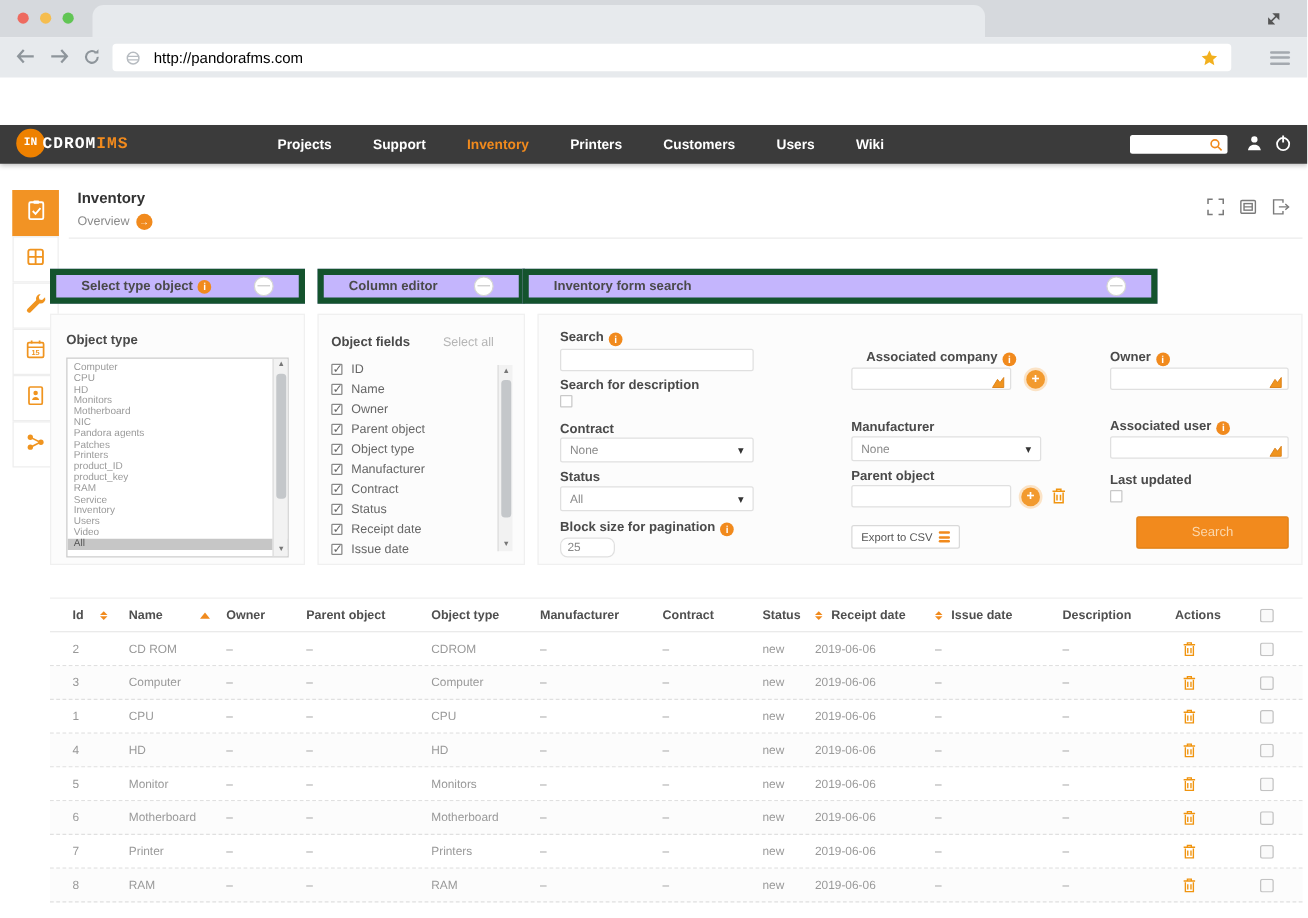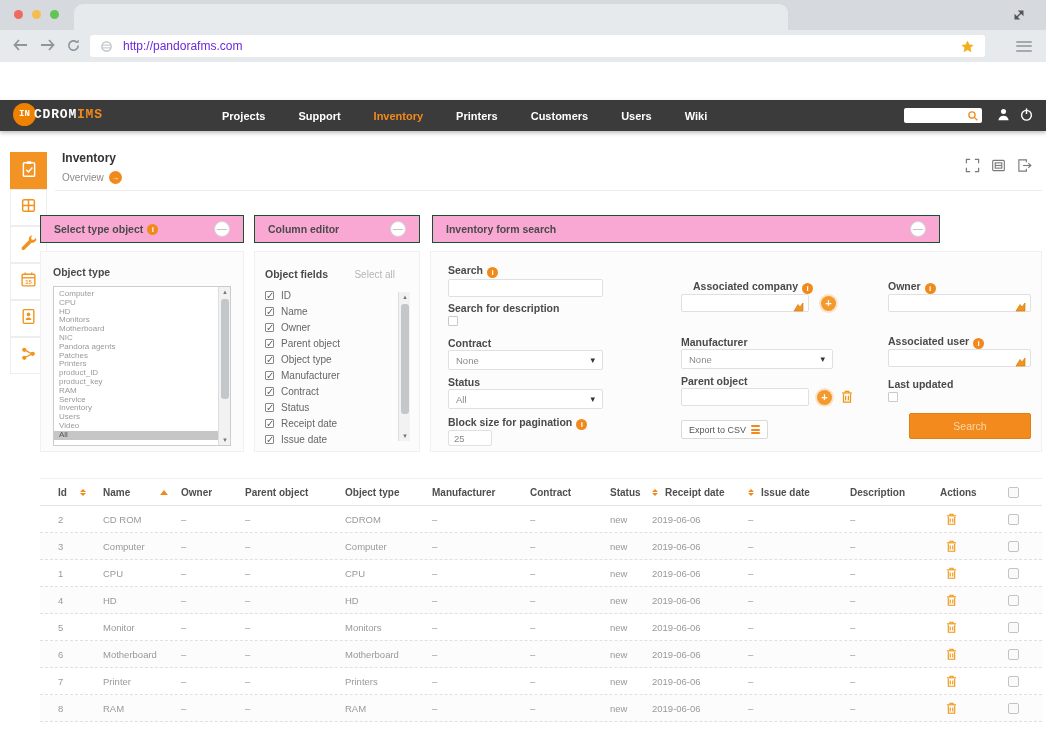--- a/index.html
+++ b/index.html
@@ -8,21 +8,21 @@
 
   
   .tabstrip { position:absolute; top:0; left:0; width:1046px; height:30px; background:#d6d9dd; }
   .traffic { position:absolute; top:10px; left:14px; display:flex; gap:9px; }
   .traffic i { width:9px; height:9px; border-radius:50%; display:block; }
   .tab { position:absolute; left:74px; top:4px; width:714px; height:26px; background:#e7eaed; border-radius:9px 9px 0 0; }
   .win-expand { position:absolute; right:20px; top:8px; }
   .toolbar { position:absolute; top:30px; left:0; width:1046px; height:32px; background:#e7eaed; }
   .nav-arrow { position:absolute; top:8px; color:#8e959b; font-size:15px; font-weight:bold; }
   .urlbar { position:absolute; left:90px; top:35px; width:895px; height:22px; background:#fff; border-radius:3px; display:flex; align-items:center; padding:0 10px; }
-  .urlbar .url-text { color:#6d28d9; font-size:12px; margin-left:10px; flex:1; }
+  .urlbar .url-text { color:#000000; font-size:12px; margin-left:10px; flex:1; }
   .menu-dots { position:absolute; right:14px; top:38px; width:16px; }
   .menu-dots i { display:block; height:2px; background:#a4a9af; margin:2.5px 0; border-radius:1px; }
 
   
   .topnav { position:absolute; top:100px; left:0; width:1046px; height:31px; background:#3b3b3b; box-shadow:0 2px 4px rgba(0,0,0,.25); }
   .logo { position:absolute; left:13px; top:3px; display:flex; align-items:center;font-family:Liberation Mono, monospace; }
   .logo-circle { width:23px; height:23px; border-radius:50%; background:#ee8100; color:#fff; font-size:9px; font-weight:bold; text-align:center; line-height:23px; }
   .logo-text { font-size:13px; font-weight:bold; color:#fff; letter-spacing:.8px; margin-left:-2px; }
   .logo-text .ims { color:#f18a1d; }
   .nav-items { position:absolute; left:222px; top:0; height:31px; display:flex; align-items:center; gap:33px; }
@@ -36,21 +36,21 @@
   .side-item.active { background:#f29324; border-color:#f29324; }
 
   
   .page-title { position:absolute; left:62px; top:151px; font-size:12px; font-weight:bold; color:#333; }
   .breadcrumb { position:absolute; left:62px; top:171px; font-size:10px; color:#8a8a8a; display:flex; align-items:center; gap:5px; }
   .go-circle { width:13px; height:13px; border-radius:50%; background:#f18a1d; color:#fff; font-size:8px; text-align:center; line-height:13px; display:inline-block; }
   .hdr-icons { position:absolute; right:14px; top:158px; display:flex; gap:11px; }
   .hdr-divider { position:absolute; left:55px; top:190px; width:987px; height:1px; background:#ececec; }
 
   
-  .panel-head { position:absolute; top:215px; height:28px; background:#f9a8d4; border:1px solid #14532d; display:flex; align-items:center; padding:0 13px; }
+  .panel-head { position:absolute; top:215px; height:28px; background:#c4b5fd; border:5px solid #14532d; display:flex; align-items:center; padding:0 20px; }
   .panel-head .p-title { font-size:10.5px; font-weight:bold; color:#4a4a4a; }
   .collapse-btn { margin-left:auto; width:16px; height:16px; border:1px solid #d4d4d4; border-radius:50%; color:#b5b5b5; font-size:10px; line-height:14px; text-align:center; background:#fff; cursor:pointer; }
   .panel-body { position:absolute; top:251px; height:201px; background:#fcfcfc; border:1px solid #f0f0f0; }
   .info-dot { display:inline-block; width:11px; height:11px; border-radius:50%; background:#f18a1d; color:#fff; font-size:8px; font-weight:bold; text-align:center; line-height:11px; margin-left:4px; vertical-align:-1px; }
   .fld-label { font-size:10.5px; font-weight:bold; color:#4a4a4a; }
 
   
   .listbox { position:relative; margin-top:8px; height:160px; background:#fff; border:1px solid #ccc; overflow:hidden; padding:3px 14px 0 5px; }
   .lb-opt { font-size:8px; line-height:8.8px; color:#9a9a9a; white-space:nowrap; cursor:pointer; }
   .lb-opt.selected { background:#c6c6c6; color:#555; margin:0 -14px 0 -5px; padding-left:5px; }
@@ -345,40 +345,40 @@
           <span>Issue date</span>
         </div>
       </div>
     <div class="lb-scroll" style="position:absolute;right:9px;top:40px;bottom:10px">
       <span class="arr" style="top:2px">▲</span>
       <div class="lb-thumb" style="top:12px;height:110px"></div>
       <span class="arr" style="bottom:2px">▼</span>
     </div>
   </div>
 
-  <div class="panel-head" style="left:432px;width:508px">
+  <div class="panel-head" style="left:418px;width:508px">
     <span class="p-title">Inventory form search</span>
     <span class="collapse-btn">—</span>
   </div>
   <div class="panel-body" style="left:430px;width:612px">
 
     <span class="f-label" style="left:17px;top:12px"><span>Search</span><span class="info-dot">i</span></span>
     <input class="f-input" style="left: 17px; top: 27px; width: 155px;" value="">
     <span class="f-label" style="left:17px;top:50px">Search for description</span>
     <span class="cbx" style="position:absolute;left:17px;top:64px;width:10px;height:10px;border-color:#c9c9c9"></span>
     <span class="f-label" style="left:17px;top:85px">Contract</span>
     <div class="f-select" style="left:17px;top:98px;width:155px">
         <span>None</span>
       </div>
     <span class="f-label" style="left:17px;top:124px">Status</span>
     <div class="f-select" style="left:17px;top:137px;width:155px">
         <span>All</span>
       </div>
     <span class="f-label" style="left:17px;top:164px"><span>Block size for pagination</span><span class="info-dot">i</span></span>
-    <input class="f-input" style="left: 17px; top: 178px; width: 44px; height: 16px; font-size: 9.5px; color: rgb(136, 136, 136); padding-left: 5px;" value="25">
+    <input class="f-input" style="left: 17px; top: 178px; width: 44px; height: 16px; font-size: 9.5px; color: rgb(136, 136, 136); padding-left: 5px; border-radius: 6px;" value="25">
 
     <span class="f-label" style="left:262px;top:28px"><span>Associated company</span><span class="info-dot">i</span></span>
     <div class="f-input" style="left:250px;top:42px;width:128px">
       <span class="lookup"><svg width="12" height="11" viewBox="0 0 12 11">
             <path d="M1 10L5 3.5l2 2.5L10 2v8z" fill="#f0941f" stroke="#d97c10" stroke-width=".7"></path>
           </svg></span>
     </div>
     <span class="plus-btn" style="left:390px;top:44px">+</span>
     <span class="f-label" style="left:250px;top:84px">Manufacturer</span>
     <div class="f-select" style="left:250px;top:97px;width:152px">

